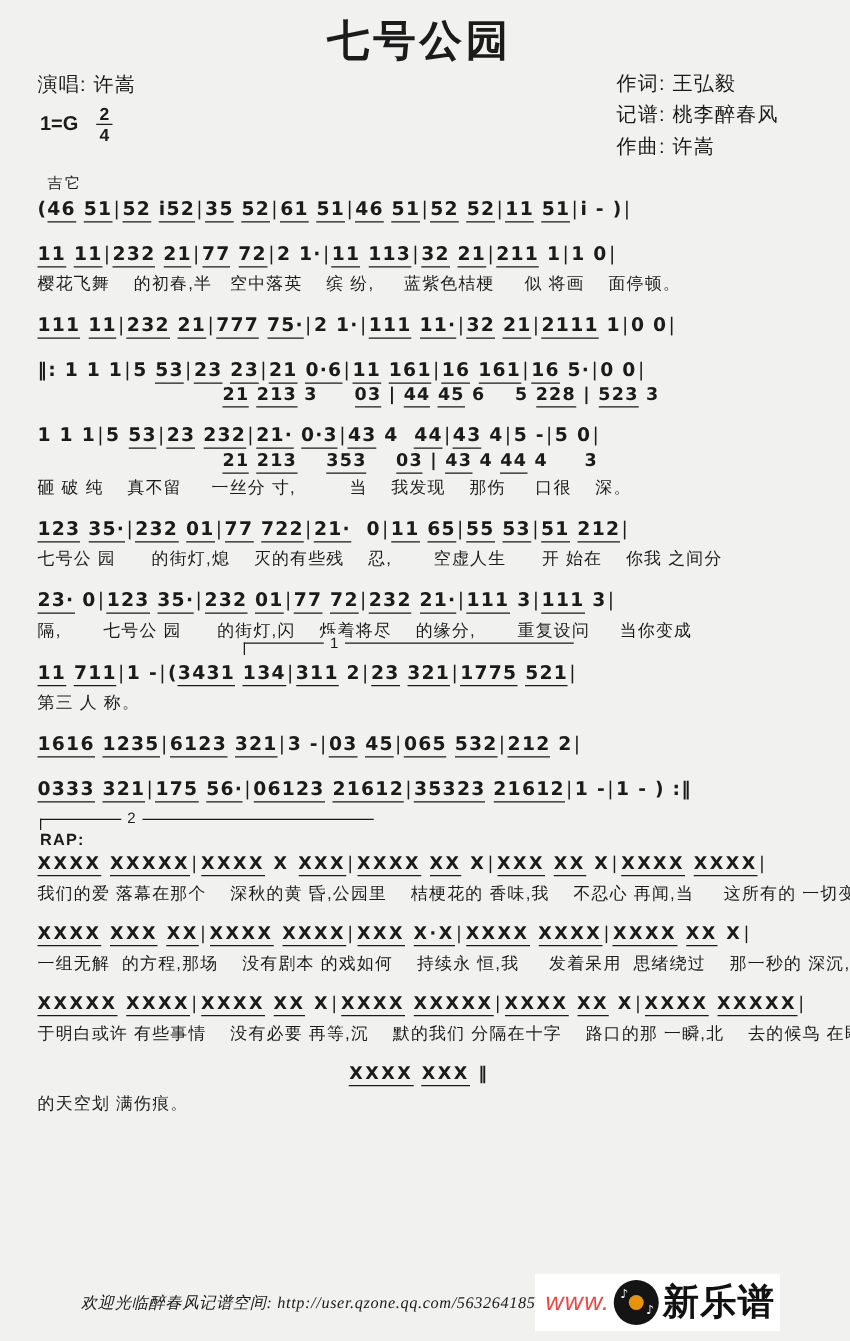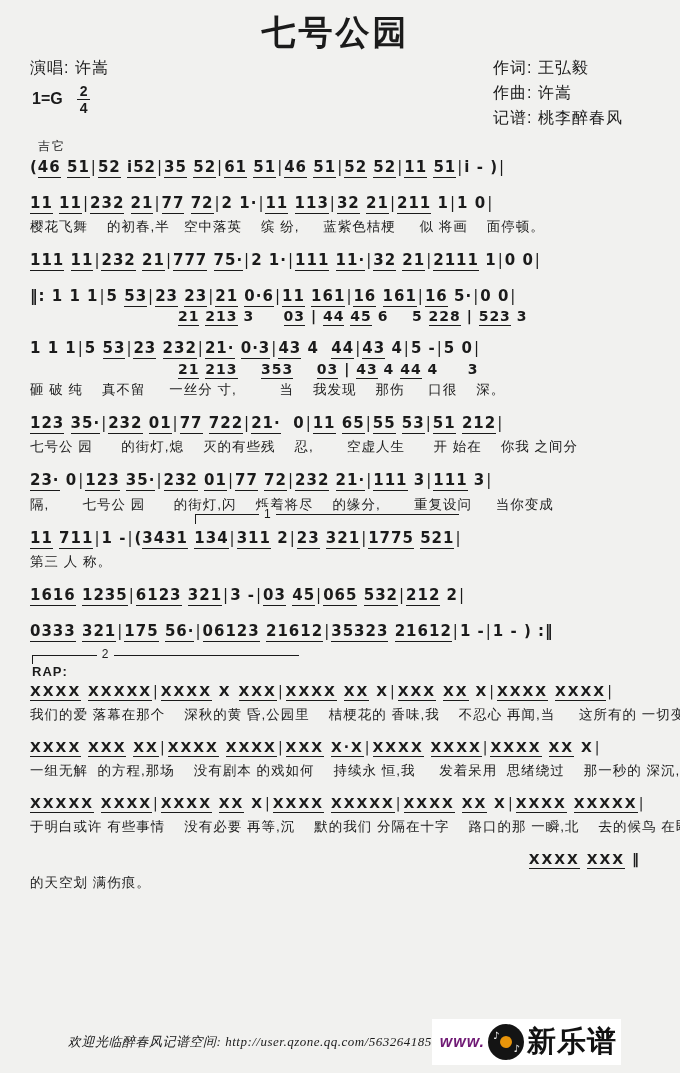--- a/index.html
+++ b/index.html
@@ -20,21 +20,21 @@
   .ts{display:inline-block;vertical-align:middle;text-align:center;line-height:1;margin-left:14px;font-size:14px}
   .ts .top{display:block;border-bottom:1.5px solid #1b1b1b;padding:0 3px 1px}
   .ts .bot{display:block;padding-top:1px}
 
   
   .line{position:relative;margin-bottom:13px}
   .instr{font-size:12px;margin:0 0 1px 8px;letter-spacing:2px}
   .notes-row{display:flex;align-items:baseline;
              font-weight:bold;font-size:15px;line-height:1.5;letter-spacing:1px;white-space:pre;
              font-family:"DejaVu Sans",sans-serif}
-  .short .notes-row{justify-content:flex-end;gap:14px}
+  .short .notes-row{justify-content:center;gap:14px}
   .seg{white-space:pre}
   .bar{font-weight:normal;padding:0 1px}
   .u{border-bottom:1.6px solid currentColor;padding-bottom:1px}
   .subnotes{font-weight:bold;font-size:14px;white-space:pre;letter-spacing:1px;margin:1px 0 0 148px;
             font-family:"DejaVu Sans",sans-serif}
   .lyrics{font-size:13.5px;white-space:pre;margin-top:4px;letter-spacing:1px}
   .volta{position:absolute;top:-13px;left:27%;width:43%;height:9px;
          border-top:1.5px solid #1b1b1b;border-left:1.5px solid #1b1b1b}
   .volta span{position:absolute;top:-8px;left:24%;background:#f1f1ef;padding:0 5px;font-size:12px}
 
@@ -42,40 +42,40 @@
   .rap-volta{position:relative;width:266px;height:8px;margin:4px 0 0 2px;
              border-top:1.5px solid #1b1b1b;border-left:1.5px solid #1b1b1b}
   .rap-volta span{position:absolute;top:-9px;left:24%;background:#f1f1ef;padding:0 5px;font-size:12px}
   .rap-label{font-size:13px;font-weight:bold;letter-spacing:1px;margin:0 0 2px 2px}
   .rap .notes-row{letter-spacing:2px;font-size:14px}
 
   
   .footer{position:absolute;left:30px;right:8px;bottom:8px;display:flex;align-items:center;justify-content:center}
   .welcome{font-size:13px;letter-spacing:0.5px;font-family:"Liberation Serif","DejaVu Serif",serif;font-style:italic}
   .logo{display:flex;align-items:center;gap:3px;background:#ffffff;padding:3px 4px 3px 8px}
-  .www{font-size:16px;font-weight:bold;font-style:italic;color:#701a75;letter-spacing:1px}
+  .www{font-size:20px;font-weight:normal;font-style:italic;color:#ef4444;letter-spacing:1px}
   .disc{position:relative;width:36px;height:36px;border-radius:50%;background:#141414;flex:0 0 auto}
   .disc .hole{position:absolute;left:50%;top:50%;width:12px;height:12px;margin:-6px 0 0 -6px;border-radius:50%;background:#e8940a}
   .disc .note{position:absolute;color:#ffffff;font-size:10px;line-height:1;font-family:"DejaVu Sans",sans-serif}
   .disc .n1{left:5px;top:7px}
   .disc .n2{right:4px;bottom:6px}
   .logo-text{font-size:29px;font-weight:900;color:#111111;letter-spacing:1px}
 </style>
 </head>
 <body>
 
 <div class="page">
 
   <div class="header">
     <h1 class="title">七号公园</h1>
     <div class="performer">演唱: 许嵩</div>
     <div class="credits">
       <div>作词: 王弘毅</div>
+      <div>记谱: 桃李醉春风</div>
       <div>作曲: 许嵩</div>
-      <div>记谱: 桃李醉春风</div>
     </div>
     <div class="keyrow">
       <span>1=G</span><span class="ts"><span class="top">2</span><span class="bot">4</span></span>
     </div>
   </div>
 
   <div id="score">
       <div class="line">
         <div class="instr">吉它</div>
         <div class="notes-row"><span class="seg">(<span class="u">46</span> <span class="u">51</span></span><span class="bar">|</span><span class="seg"><span class="u">52</span> <span class="u">i52</span></span><span class="bar">|</span><span class="seg"><span class="u">35</span> <span class="u">52</span></span><span class="bar">|</span><span class="seg"><span class="u">61</span> <span class="u">51</span></span><span class="bar">|</span><span class="seg"><span class="u">46</span> <span class="u">51</span></span><span class="bar">|</span><span class="seg"><span class="u">52</span> <span class="u">52</span></span><span class="bar">|</span><span class="seg"><span class="u">11</span> <span class="u">51</span></span><span class="bar">|</span><span class="seg">i - )</span><span class="bar">|</span></div>

